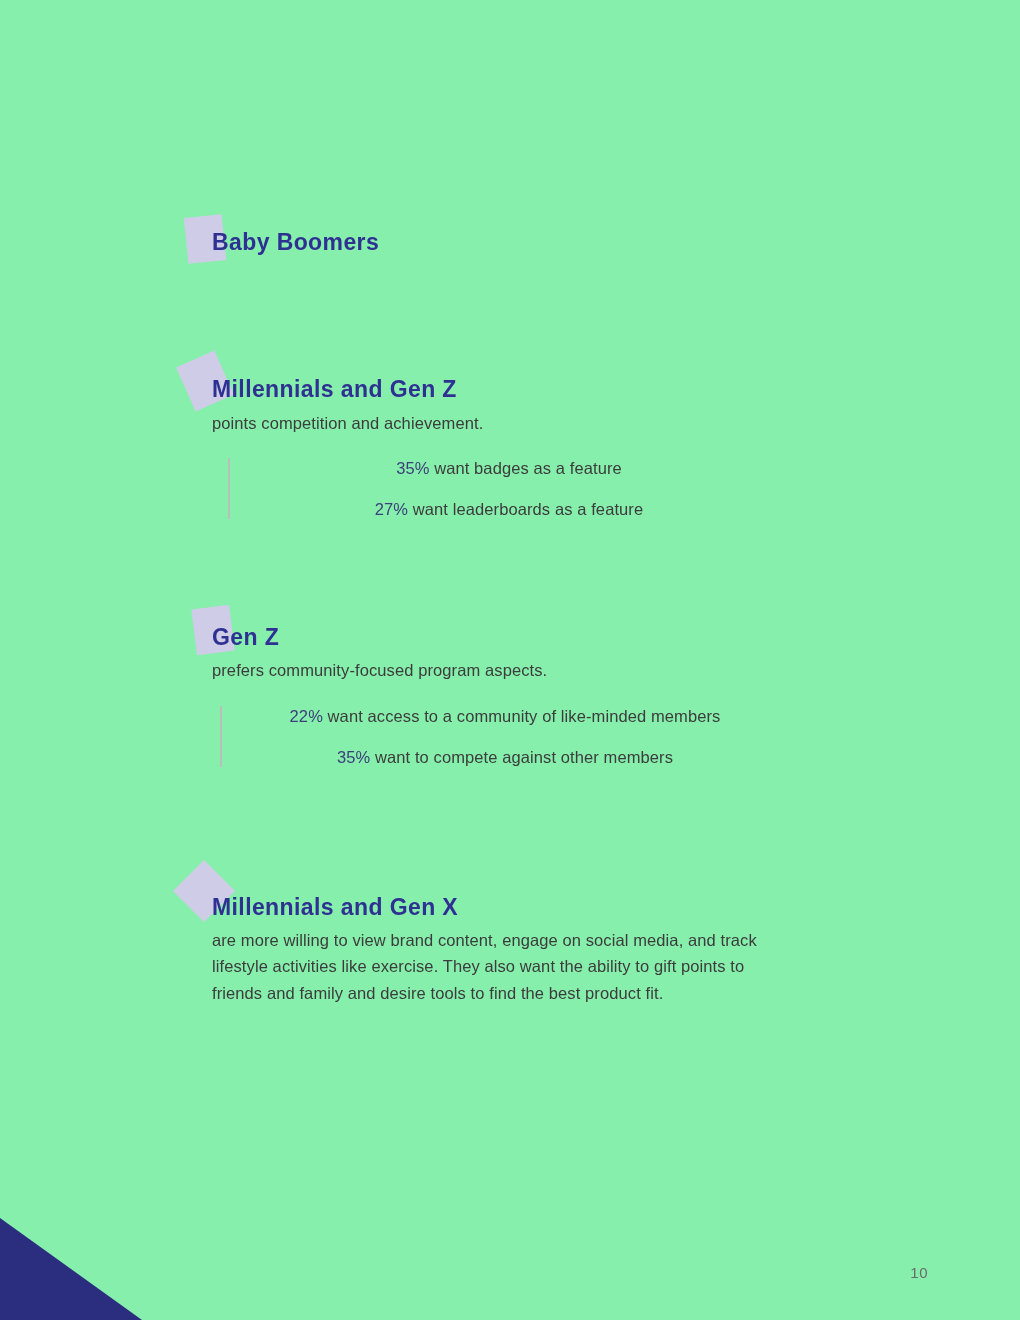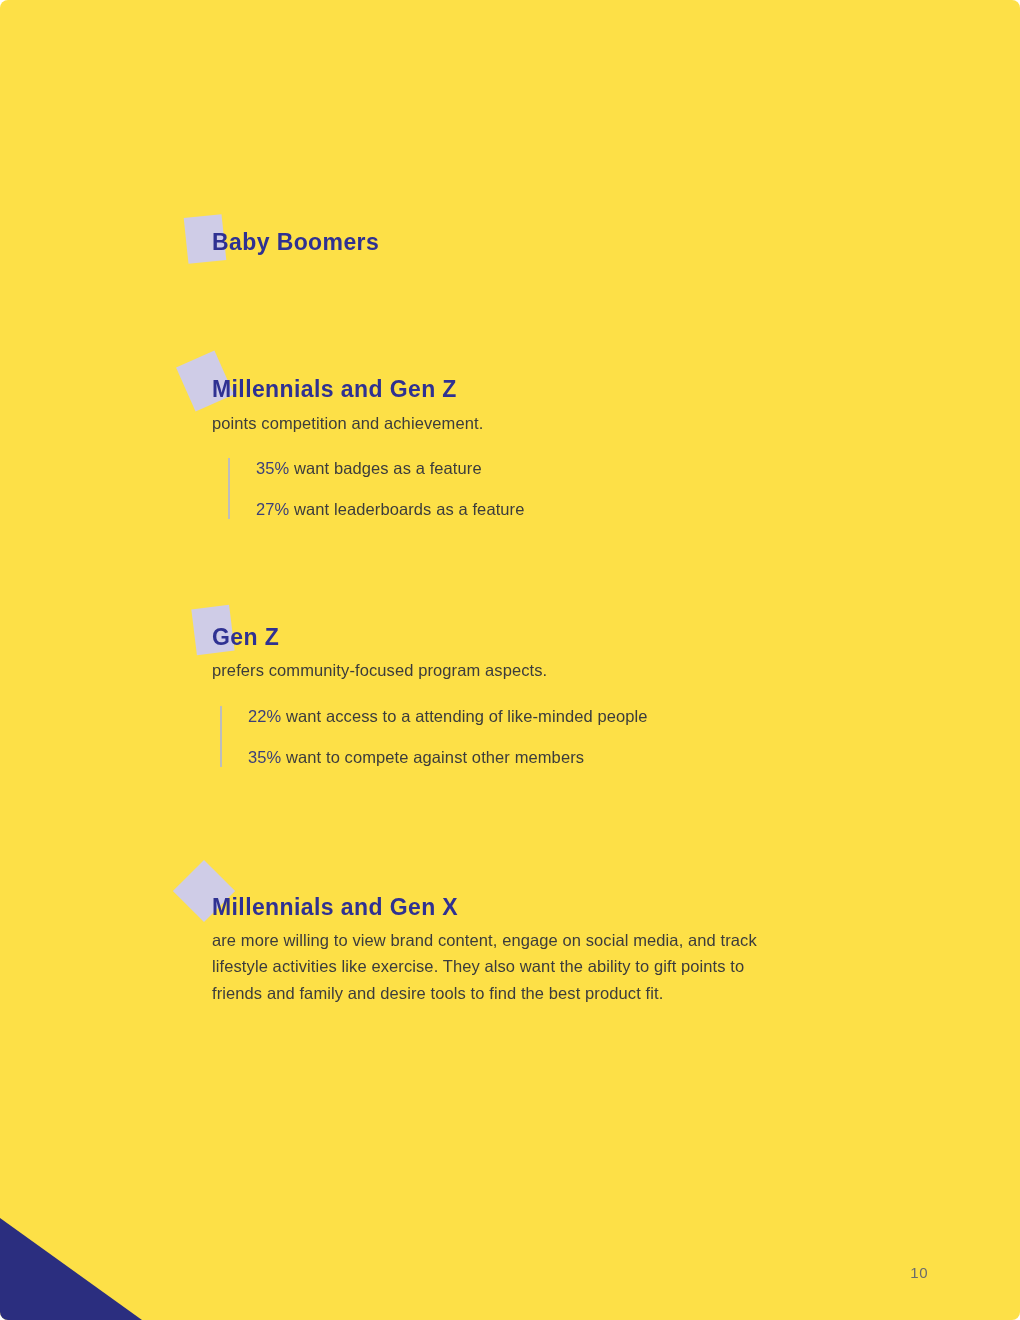--- a/index.html
+++ b/index.html
@@ -8,23 +8,22 @@
     background: #ffffff;
   }
   body {
     font-family: "Liberation Sans", sans-serif;
   }
 
   .page {
     position: relative;
     width: 1020px;
     height: 1320px;
-    background: #fde047;
+    background: #86efac;
     overflow: hidden;
-    border-radius: 8px;
   }
 
   
   .corner-wedge {
     position: absolute;
     left: 0;
     bottom: 0;
     width: 190px;
     height: 120px;
     pointer-events: none;
@@ -69,21 +68,22 @@
     line-height: 1.58;
     color: #3c3c3c;
     font-weight: normal;
     letter-spacing: 0.1px;
   }
 
   
   .stats {
     position: relative;
     margin: 20px 0 0 16px;
-    padding-left: 28px;
+    padding-left: 18px;
+    text-align: center;
   }
   .stats-rule {
     position: absolute;
     left: 0;
     top: 2px;
     bottom: 4px;
     width: 2px;
     background: #bdbdbd;
   }
   .stat-item {
@@ -150,21 +150,21 @@
     <div class="gap-b"></div>
 
     <div class="section s3">
       <div class="deco-square" style="left:-18px; top:-16px; width:38px; height:46px; transform:rotate(-7deg);"></div>
       <h2 class="heading">Gen Z</h2>
       <p class="body-text">prefers community-focused program aspects.</p>
 
       <div class="stats" style="margin-left:8px;">
         <div class="stats-rule"></div>
         <div class="stat-item">
-          <span class="stat-pct">22%</span><span> want access to a attending of like-minded people</span>
+          <span class="stat-pct">22%</span><span> want access to a community of like-minded members</span>
         </div>
         <div class="stat-item">
           <span class="stat-pct">35%</span><span> want to compete against other members</span>
         </div>
       </div>
     </div>
 
     <div class="gap-c"></div>
 
     <div class="section s4">

